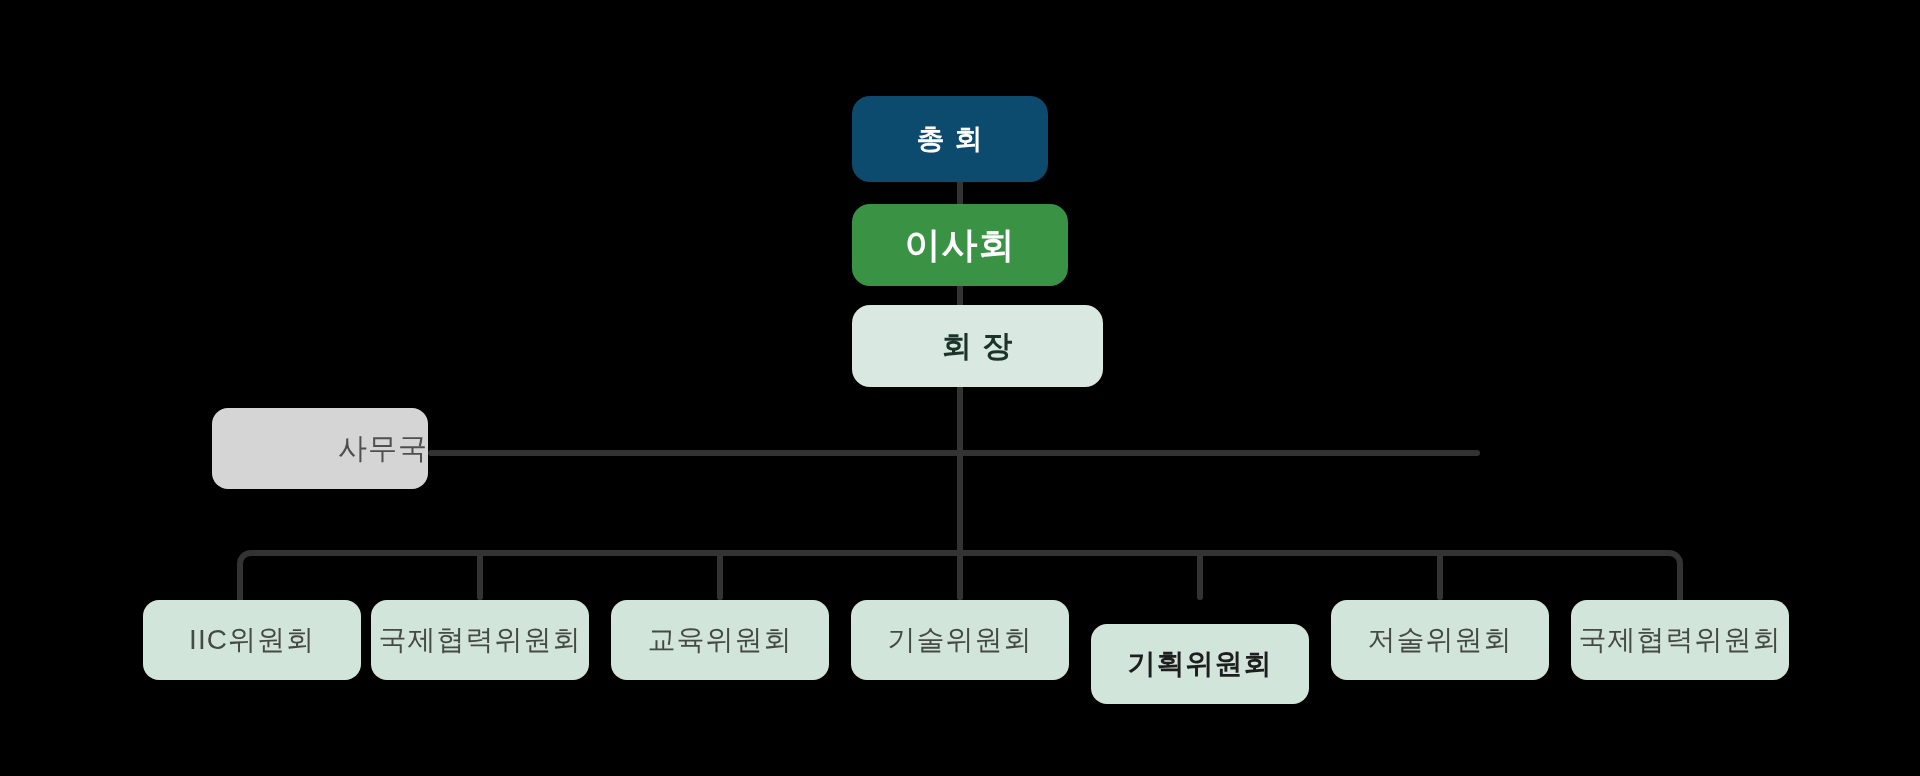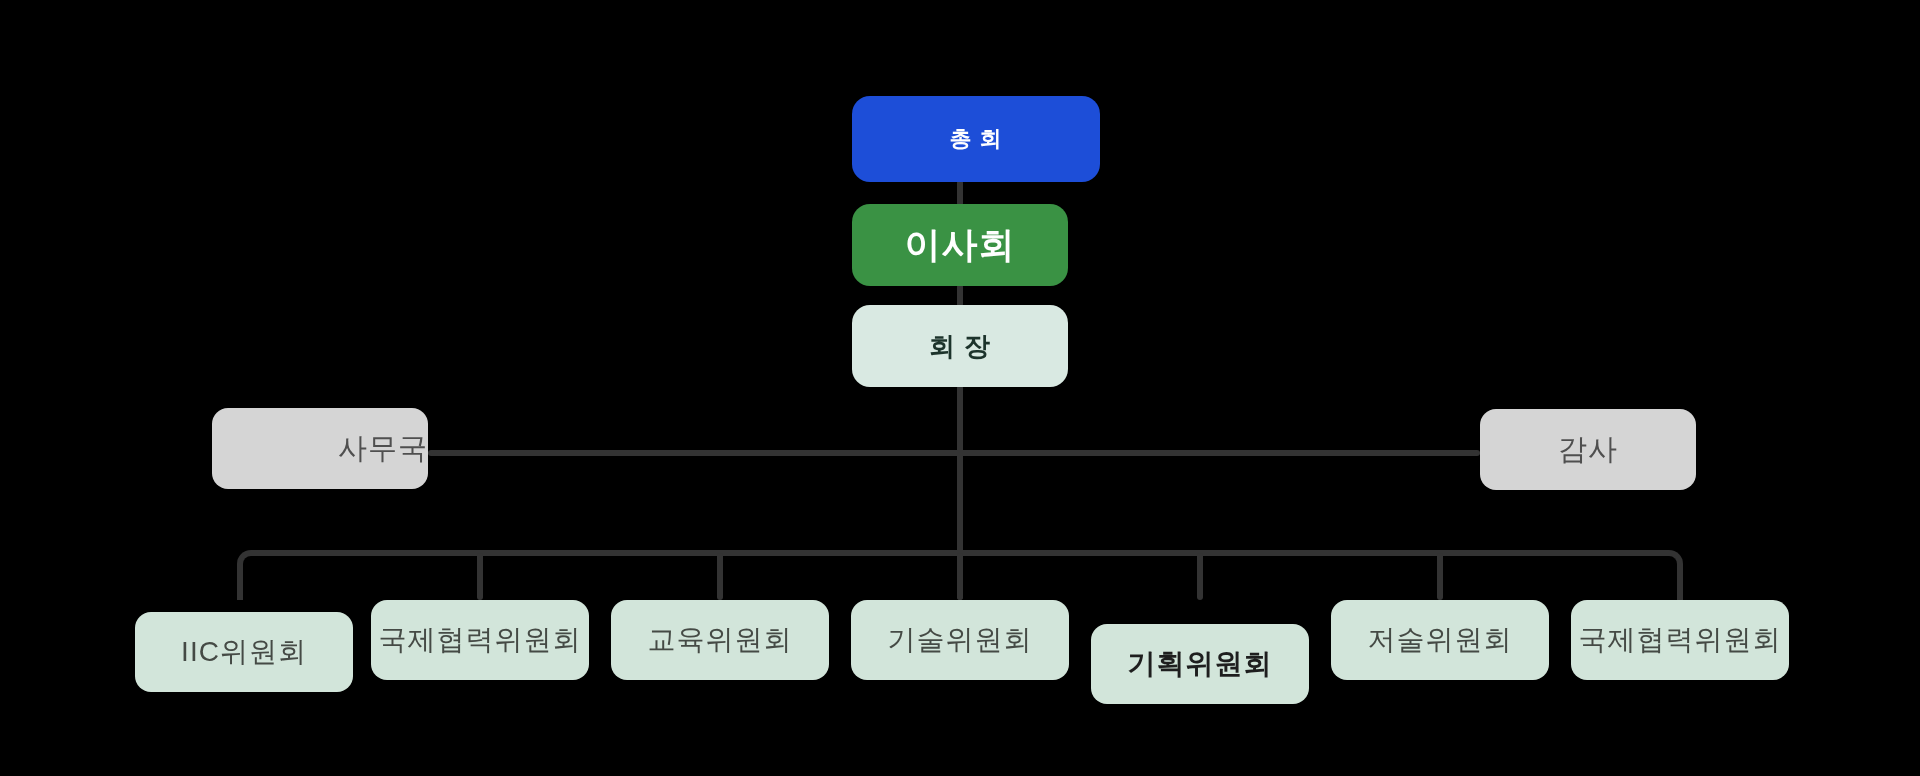--- a/index.html
+++ b/index.html
@@ -20,44 +20,44 @@
     box-sizing: border-box;
     display: flex;
     align-items: center;
     justify-content: center;
     border-radius: 18px;
     font-size: 29px;
     letter-spacing: 1px;
     white-space: nowrap;
   }
   .node.top1 {
-    left: 852px; top: 96px; width: 248px; height: 86px;
-    background: #1d4ed8; color: #ffffff; font-weight: 700; font-size: 22px;
+    left: 852px; top: 96px; width: 196px; height: 86px;
+    background: #0c4a6e; color: #ffffff; font-weight: 700; font-size: 28px;
   }
   .node.top2 {
     left: 852px; top: 204px; width: 216px; height: 82px;
     background: #3a9244; color: #ffffff; font-weight: 700; font-size: 36px;
   }
   .node.top3 {
-    left: 852px; top: 305px; width: 216px; height: 82px;
-    background: #d9e9e2; color: #1c332b; font-weight: 700; font-size: 26px;
+    left: 852px; top: 305px; width: 251px; height: 82px;
+    background: #d9e9e2; color: #1c332b; font-weight: 700; font-size: 30px;
   }
   .node.gray {
     background: #d5d5d5; color: #4f4f4f; font-weight: 400;
     width: 216px; height: 81px; border-radius: 16px;
   }
   .node.sec { left: 212px; top: 408px; justify-content: flex-end; }
   .node.aud { left: 1480px; top: 409px; }
   .node.committee {
     top: 600px; width: 218px; height: 80px;
     background: #d2e5da; color: #454a45; font-weight: 400;
     border-radius: 16px; font-size: 28px;
   }
   .node.committee.emphasis { color: #1e1e1e; font-weight: 600; margin-top: 24px; }
-  .c0 { left: 135px; margin-top: 12px; }
+  .c0 { left: 143px; }
   .c1 { left: 371px; }
   .c2 { left: 611px; }
   .c3 { left: 851px; justify-content: center; }
   .c4 { left: 1091px; }
   .c5 { left: 1331px; align-items: center; }
   .c6 { left: 1571px; }
 
   .line {
     position: absolute;
     background: #333333;
@@ -110,23 +110,20 @@
   </div>
   <div class="node top2">
     <span>이사회</span>
   </div>
   <div class="node top3">
     <span>회 장</span>
   </div>
   <div class="node gray sec">
     <span>사무국</span>
   </div>
-  <div class="node gray aud">
-    <span>감사</span>
-  </div>
 
   <div class="node committee c0">
     <span>IIC위원회</span>
   </div>
   <div class="node committee c1">
     <span>국제협력위원회</span>
   </div>
   <div class="node committee c2">
     <span>교육위원회</span>
   </div>

